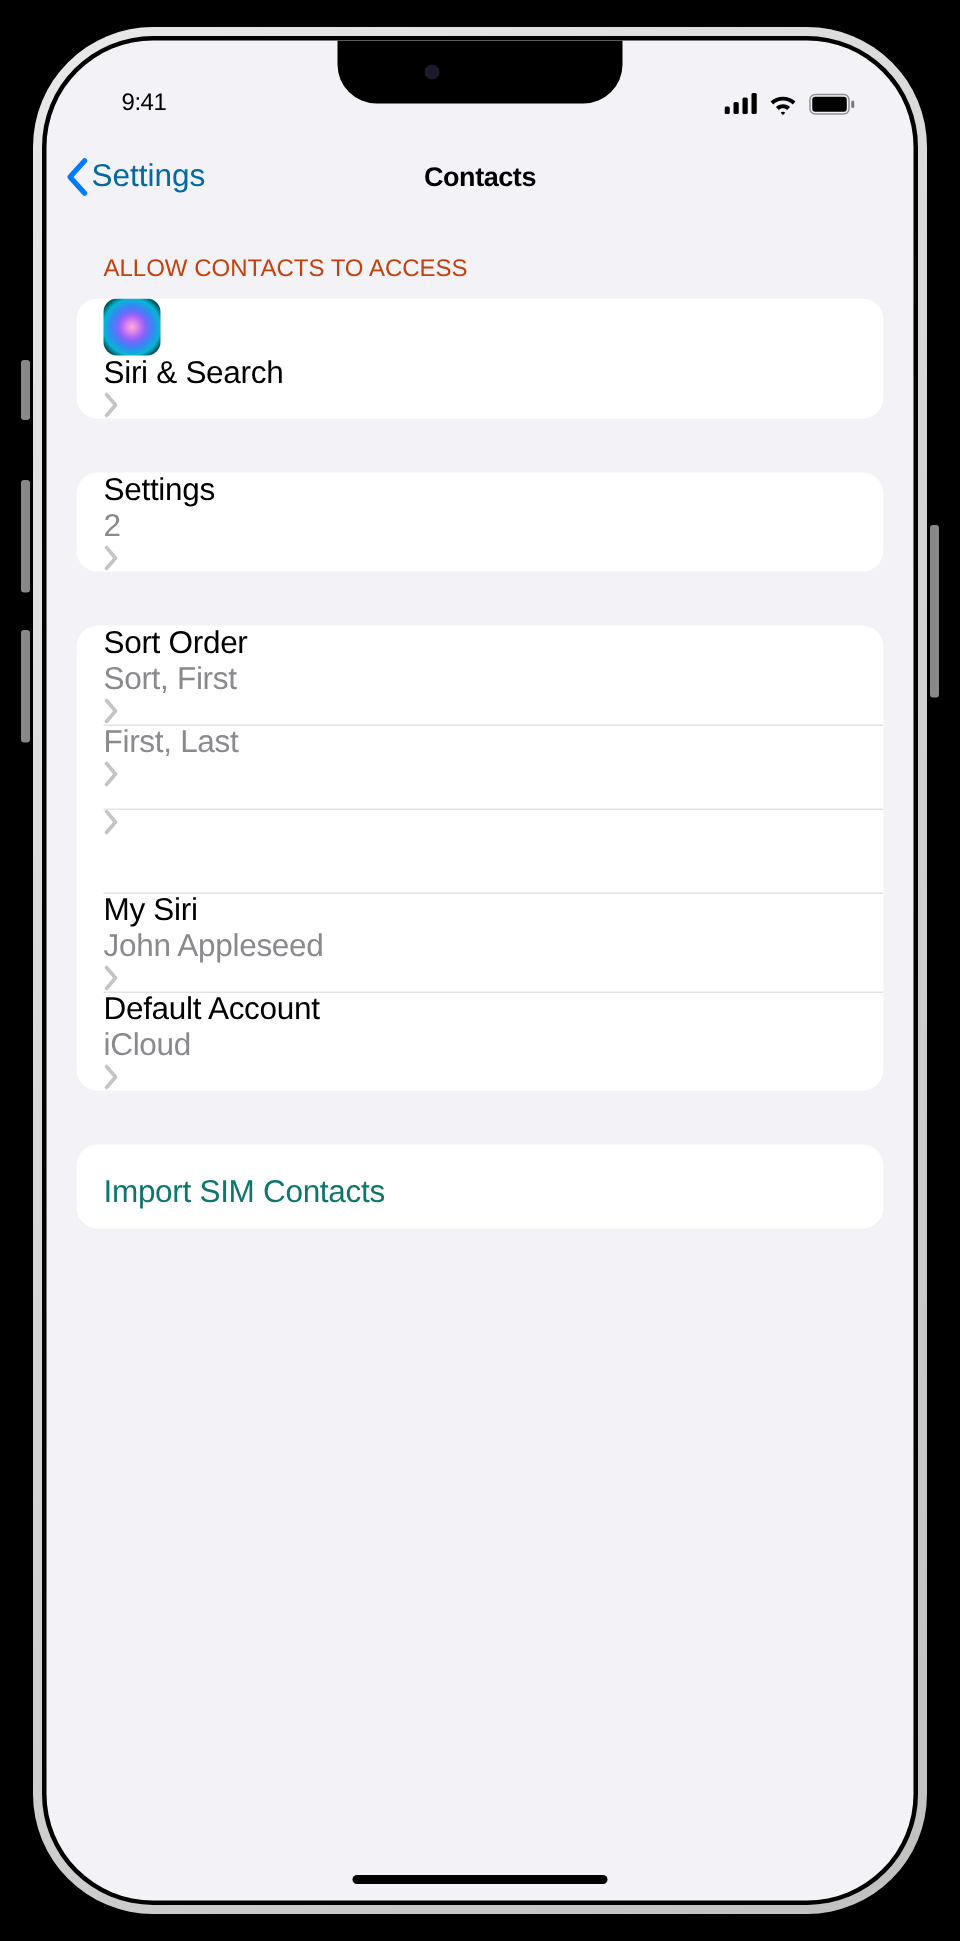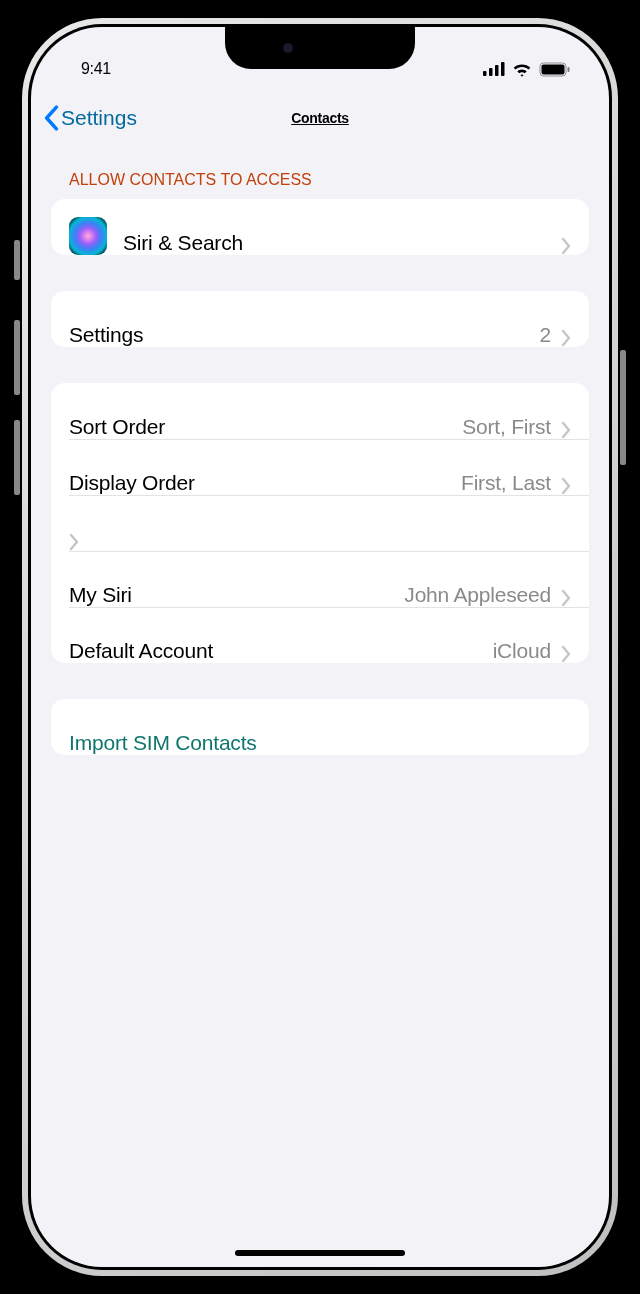--- a/index.html
+++ b/index.html
@@ -99,46 +99,46 @@
       align-items: center;
       color: #0369a1;
       font-size: 21px;
       font-weight: 400;
       gap: 2px;
     }
     .nav-title {
       position: absolute;
       left: 50%;
       transform: translateX(-50%);
-      font-size: 14px;
+      font-size: 18px;
       font-weight: 600;
       letter-spacing: -0.3px;
-      text-decoration: underline;
     }
     .content {
       padding: 0 20px;
     }
     .section-header {
       font-size: 16px;
       color: #c2410c;
       letter-spacing: 0px;
       padding: 28px 18px 10px 18px;
     }
     .group {
       background: #fff;
       border-radius: 14px;
       overflow: hidden;
       margin-bottom: 36px;
     }
     .row {
       display: flex;
-      align-items: flex-end;
+      align-items: flex-start;
       min-height: 56px;
       padding: 0 18px;
       position: relative;
+      flex-direction: column;
     }
     .row + .row::before {
       content: '';
       position: absolute;
       top: 0;
       left: 18px;
       right: 0;
       height: 1px;
       background: #e3e3e6;
     }
@@ -257,21 +257,20 @@
 
         <div class="group">
           <div class="row">
             <div class="row-label">Sort Order</div>
             <div class="row-value">Sort, First</div>
             <svg class="chevron" width="10" height="18" viewBox="0 0 10 18">
                 <path d="M2 2 L8 9 L2 16" stroke="#c5c5c7" stroke-width="2.4" fill="none" stroke-linecap="round" stroke-linejoin="round"></path>
               </svg>
           </div>
           <div class="row">
-            <div class="row-label">Display Order</div>
             <div class="row-value">First, Last</div>
             <svg class="chevron" width="10" height="18" viewBox="0 0 10 18">
                 <path d="M2 2 L8 9 L2 16" stroke="#c5c5c7" stroke-width="2.4" fill="none" stroke-linecap="round" stroke-linejoin="round"></path>
               </svg>
           </div>
           <div class="row">
             <svg class="chevron" width="10" height="18" viewBox="0 0 10 18">
                 <path d="M2 2 L8 9 L2 16" stroke="#c5c5c7" stroke-width="2.4" fill="none" stroke-linecap="round" stroke-linejoin="round"></path>
               </svg>
           </div>

